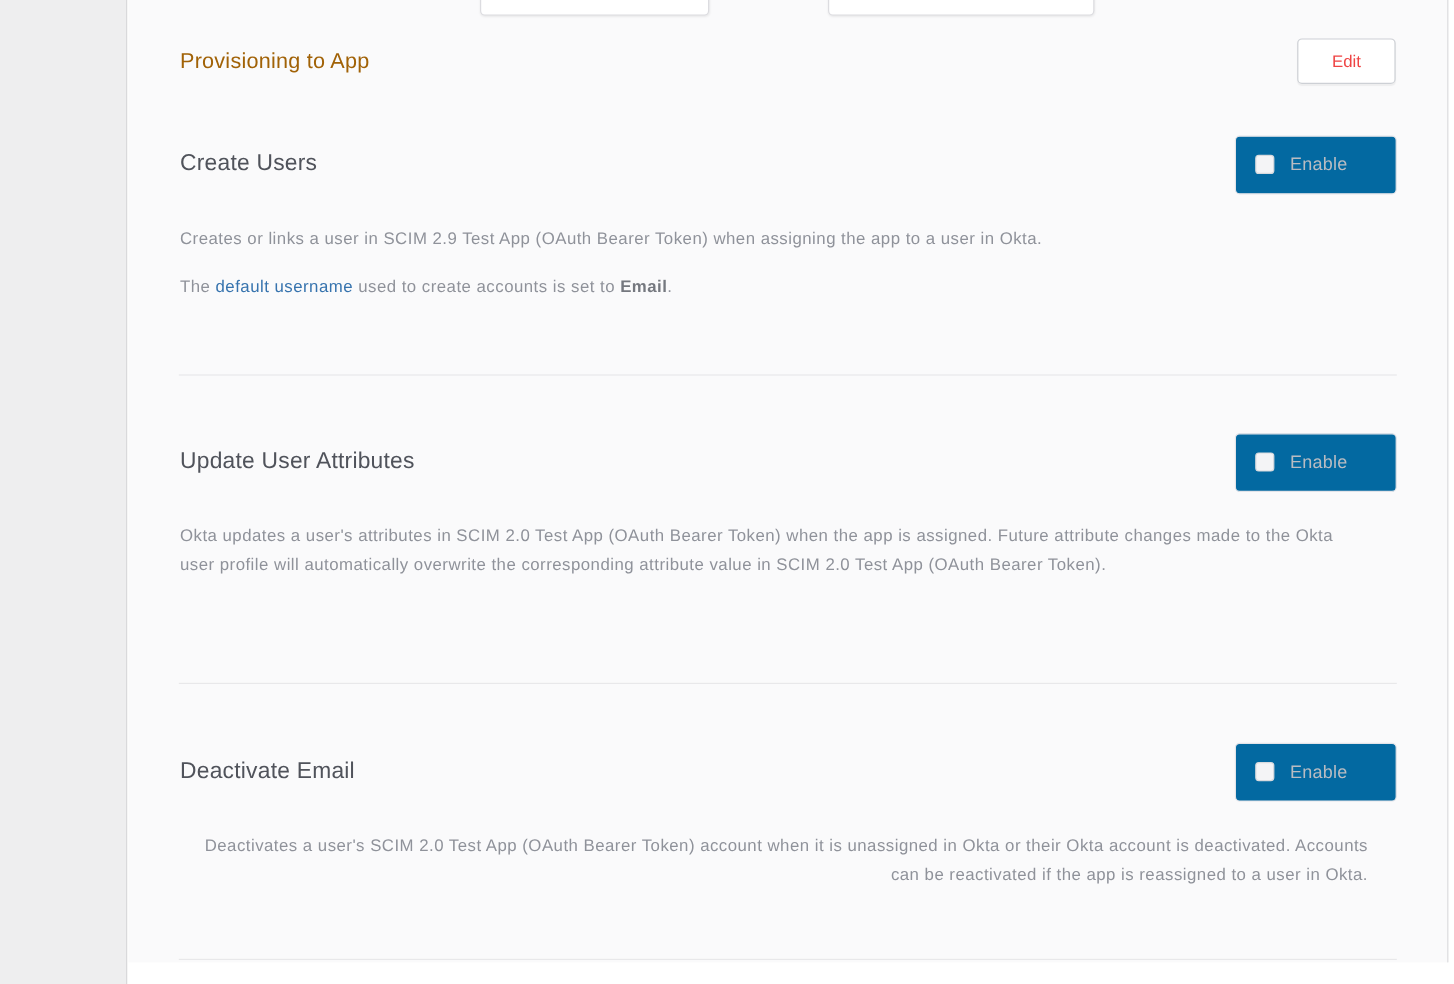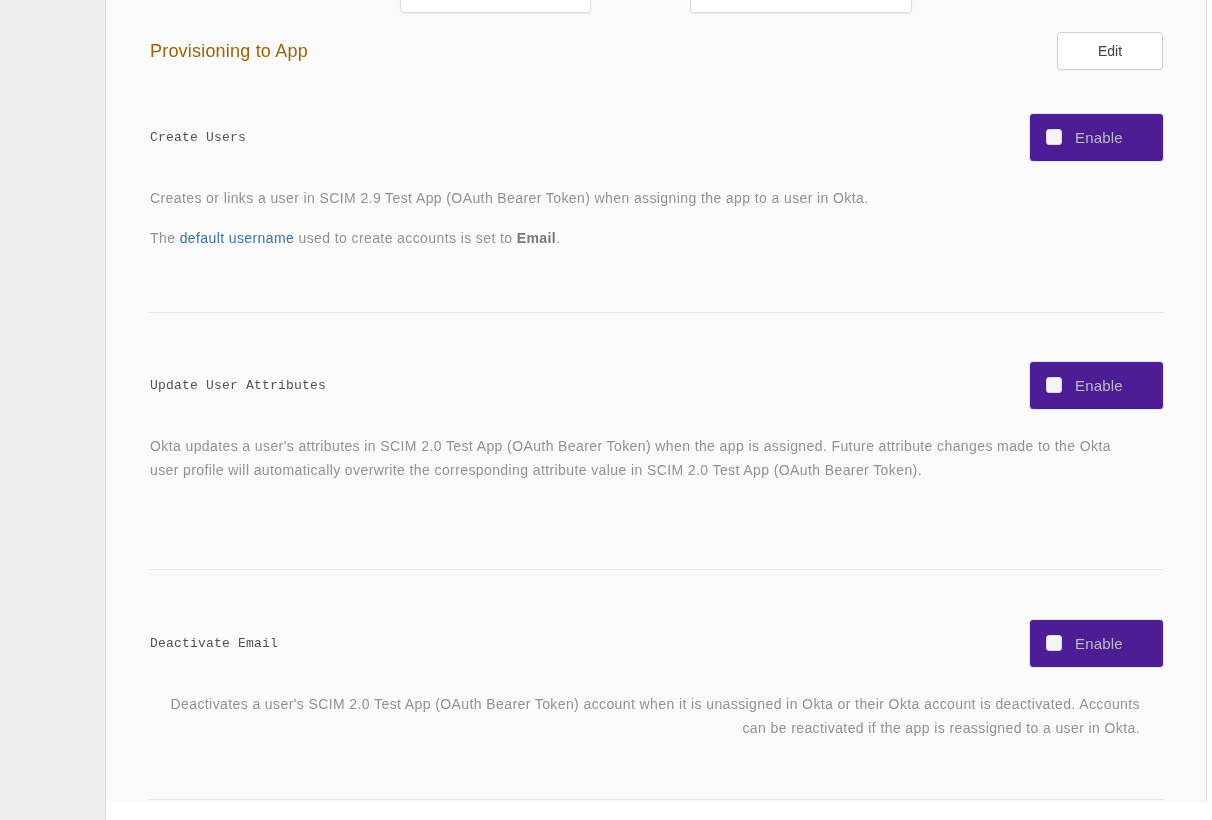--- a/index.html
+++ b/index.html
@@ -36,45 +36,44 @@
   .page-header {
     position: absolute; left: 43px; right: 43px; top: 32px;
     height: 38px;
     display: flex; justify-content: space-between; align-items: center;
   }
   .page-title {
     font-size: 18px; font-weight: 400; color: #a16207;
     letter-spacing: 0.2px;
   }
   .edit-btn {
-    width: 106px; height: 38px;
+    width: 82px; height: 38px;
     background: #ffffff;
     border: 1px solid #cdd0d5;
     border-radius: 4px;
     font-family: "Liberation Sans", sans-serif;
-    font-size: 14px; color: #404040;
+    font-size: 14px; color: #ef4444;
     box-shadow: 0 1px 1px rgba(0,0,0,0.05);
     cursor: pointer;
   }
   .section-row {
     position: absolute; left: 43px; right: 42px;
     height: 50px;
     display: flex; justify-content: space-between; align-items: center;
   }
   .row-1 { top: 112px; }
   .row-2 { top: 360px; }
   .row-3 { top: 618px; }
   .section-title {
-    font-size: 13px; font-weight: 400; color: #50535b;
+    font-size: 19px; font-weight: 400; color: #50535b;
     letter-spacing: 0.2px;
-    font-family: Liberation Mono, monospace;
   }
   .enable-toggle {
     width: 135px; height: 49px;
-    background: #4c1d95;
+    background: #0369a1;
     border: 1px solid #e3e4e9;
     border-radius: 4px;
     display: flex; align-items: center;
     padding-left: 16px;
     cursor: default;
   }
   .enable-checkbox {
     width: 16px; height: 16px;
     background: #f4f4f6;
     border: 1px solid #d8dade;

